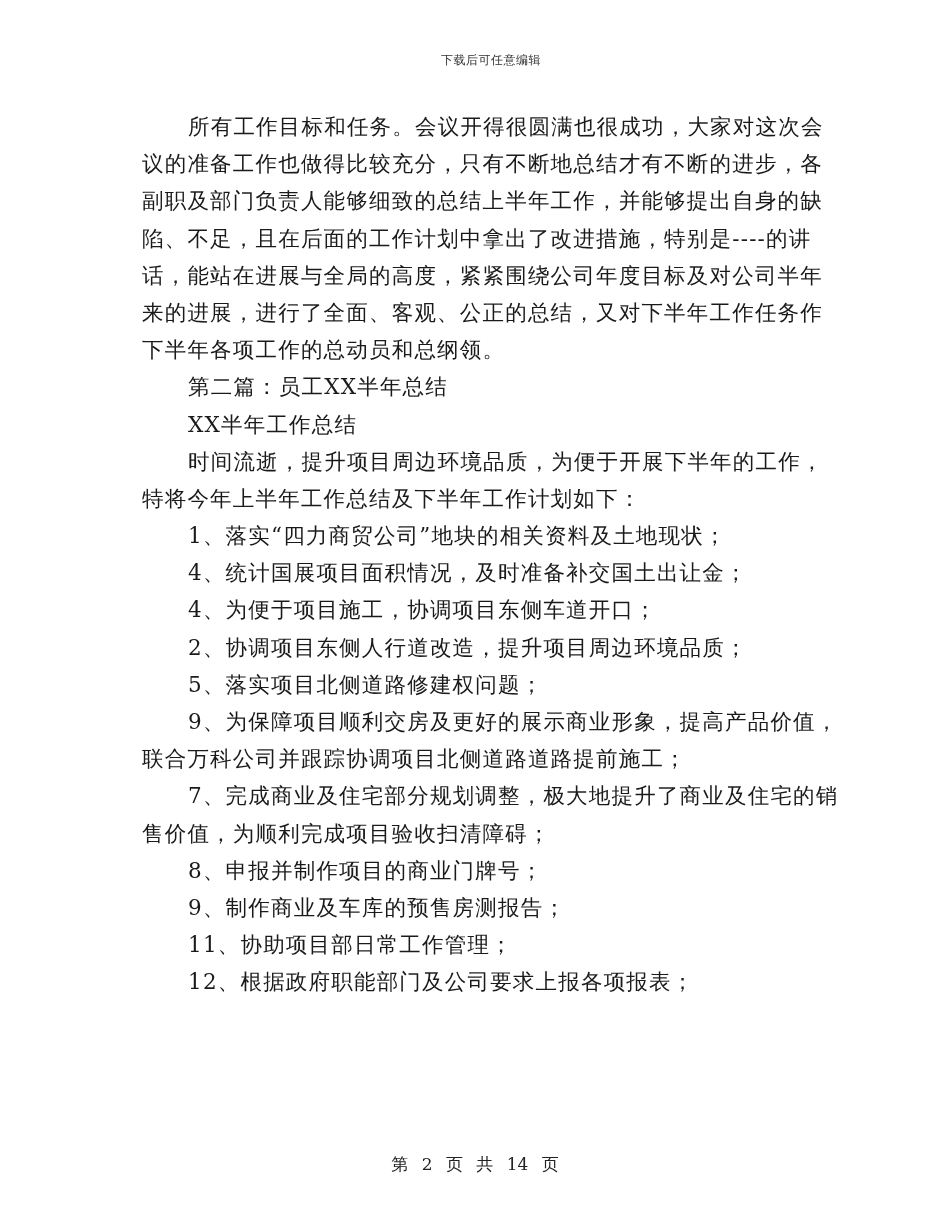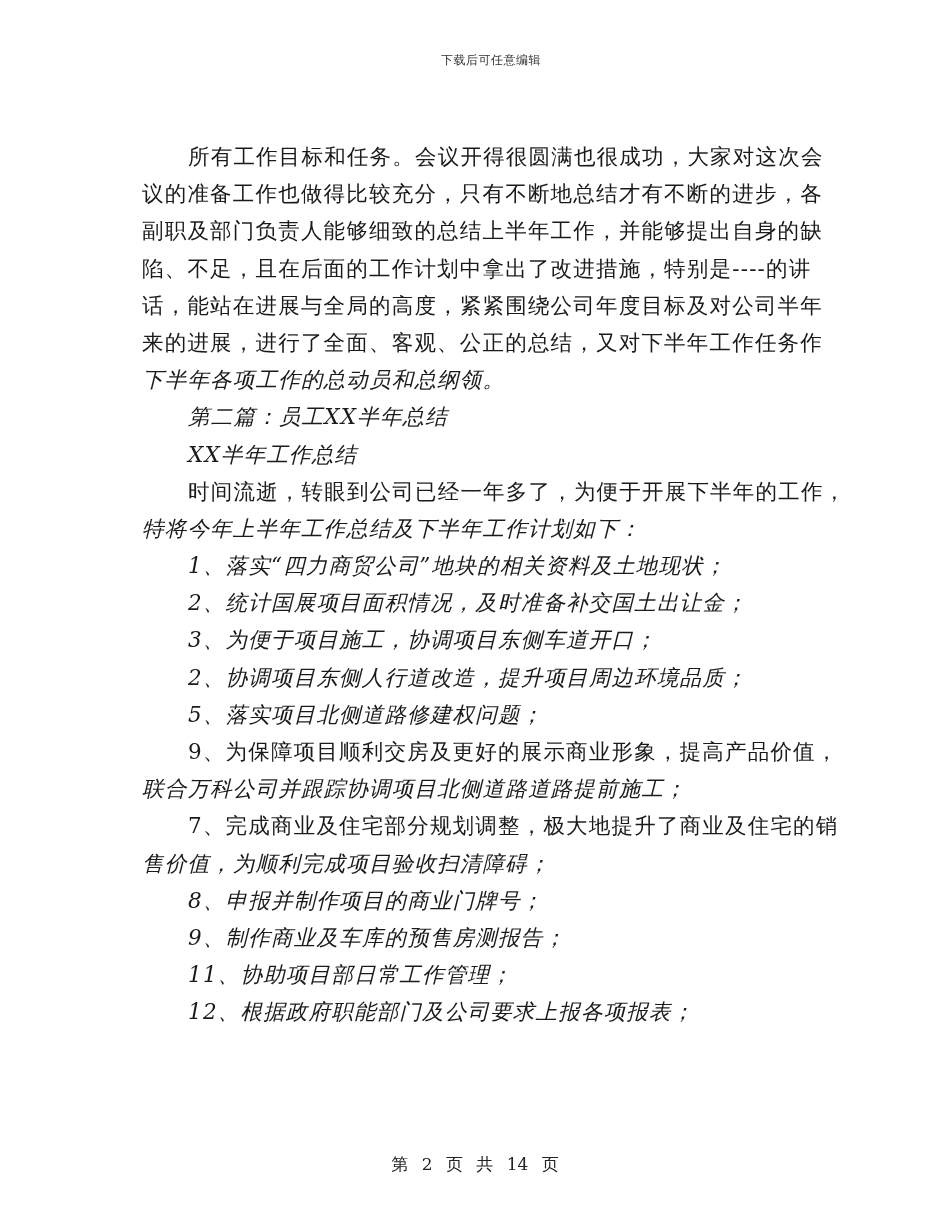--- a/index.html
+++ b/index.html
@@ -8,30 +8,30 @@
       font-family: "DejaVu Serif", "Liberation Serif", serif;
       color: #1a1a1a;
     }
     .header {
       position: absolute; top: 52px; left: 16px; width: 950px;
       text-align: center; font-size: 12px; color: #333;
       font-family: "DejaVu Sans", "Liberation Sans", sans-serif;
       letter-spacing: 0.5px;
     }
     .content {
-      position: absolute; top: 108px; left: 142px; width: 668px; margin-top: 30px;
+      position: absolute; top: 108px; left: 142px; width: 668px;
     }
     .line {
       height: 37.2px; line-height: 37.2px;
       font-size: 21.5px; white-space: nowrap;
       letter-spacing: 1.2px;
       text-align: justify; text-align-last: justify;
     }
     .line.indent { padding-left: 46px; }
-    .line.last { text-align-last: left; font-style: italic; }
+    .line.last { text-align-last: left; }
     .footer {
       position: absolute; top: 1153px; left: 0; width: 950px;
       text-align: center; font-size: 17px; color: #222;
       word-spacing: 8px;
     }
   </style>
 </head>
 <body>
 
 <div class="header">下载后可任意编辑</div>
@@ -39,25 +39,25 @@
 <div class="content" id="doc-body">
     <div class="line indent">所有工作目标和任务。会议开得很圆满也很成功，大家对这次会</div>
     <div class="line">议的准备工作也做得比较充分，只有不断地总结才有不断的进步，各</div>
     <div class="line">副职及部门负责人能够细致的总结上半年工作，并能够提出自身的缺</div>
     <div class="line">陷、不足，且在后面的工作计划中拿出了改进措施，特别是----的讲</div>
     <div class="line">话，能站在进展与全局的高度，紧紧围绕公司年度目标及对公司半年</div>
     <div class="line">来的进展，进行了全面、客观、公正的总结，又对下半年工作任务作</div>
     <div class="line last">下半年各项工作的总动员和总纲领。</div>
     <div class="line indent last">第二篇：员工XX半年总结</div>
     <div class="line indent last">XX半年工作总结</div>
-    <div class="line indent">时间流逝，转眼到公司已经一年多了，为便于开展下半年的工作，</div>
+    <div class="line indent">时间流逝，提升项目周边环境品质，为便于开展下半年的工作，</div>
     <div class="line last">特将今年上半年工作总结及下半年工作计划如下：</div>
     <div class="line indent last">1、落实“四力商贸公司”地块的相关资料及土地现状；</div>
-    <div class="line indent last">2、统计国展项目面积情况，及时准备补交国土出让金；</div>
-    <div class="line indent last">3、为便于项目施工，协调项目东侧车道开口；</div>
+    <div class="line indent last">4、统计国展项目面积情况，及时准备补交国土出让金；</div>
+    <div class="line indent last">4、为便于项目施工，协调项目东侧车道开口；</div>
     <div class="line indent last">2、协调项目东侧人行道改造，提升项目周边环境品质；</div>
     <div class="line indent last">5、落实项目北侧道路修建权问题；</div>
     <div class="line indent">9、为保障项目顺利交房及更好的展示商业形象，提高产品价值，</div>
     <div class="line last">联合万科公司并跟踪协调项目北侧道路道路提前施工；</div>
     <div class="line indent">7、完成商业及住宅部分规划调整，极大地提升了商业及住宅的销</div>
     <div class="line last">售价值，为顺利完成项目验收扫清障碍；</div>
     <div class="line indent last">8、申报并制作项目的商业门牌号；</div>
     <div class="line indent last">9、制作商业及车库的预售房测报告；</div>
     <div class="line indent last">11、协助项目部日常工作管理；</div>
     <div class="line indent last">12、根据政府职能部门及公司要求上报各项报表；</div>

